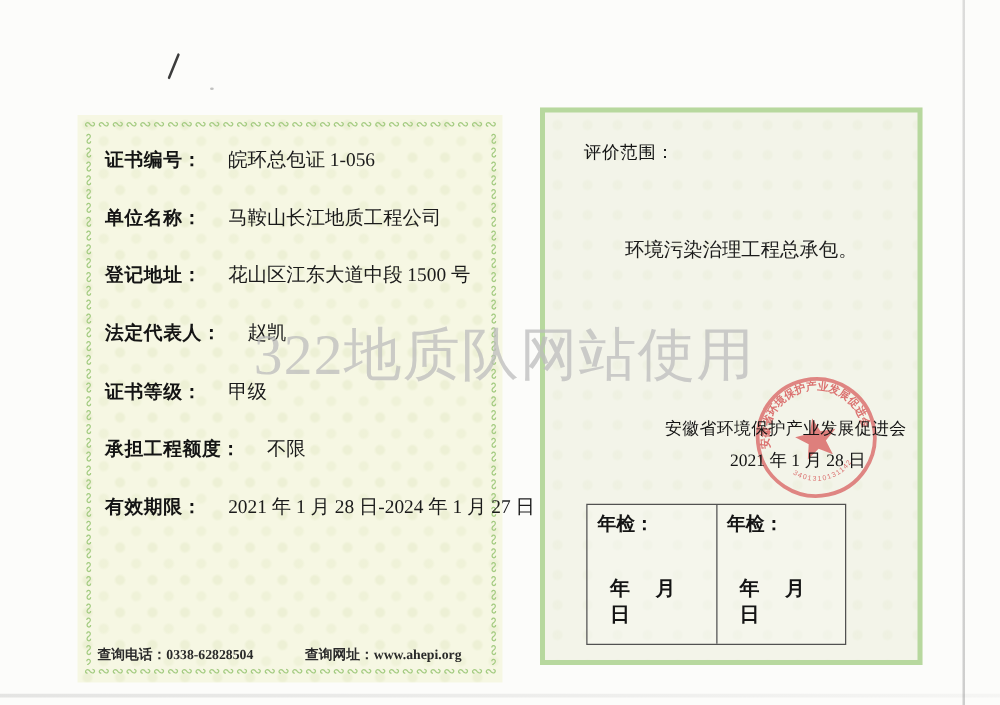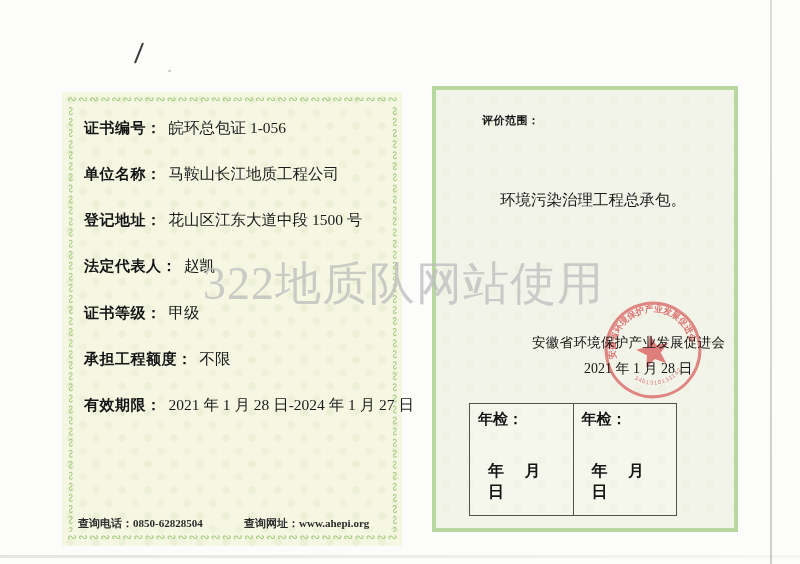--- a/index.html
+++ b/index.html
@@ -30,37 +30,37 @@
   .orn{position:absolute;overflow:hidden;color:#a3cb80;font-size:12px;
     letter-spacing:1px;line-height:13px;white-space:nowrap;user-select:none;}
   .orn-top{top:1px;left:5px;right:5px;height:14px;}
   .orn-bottom{bottom:1px;left:5px;right:5px;height:14px;}
   .orn-left,.orn-right{top:14px;bottom:14px;width:14px;writing-mode:vertical-rl;}
   .orn-left{left:1px;}
   .orn-right{right:1px;}
 
   .field-row{position:absolute;left:22px;right:18px;display:flex;align-items:center;white-space:nowrap;}
   .field-label{font-weight:700;font-size:15px;letter-spacing:.5px;color:#141414;}
-  .field-value{font-family:"Liberation Serif", serif;font-size:15.5px;margin-left:7px;color:#1b1b1b;}
+  .field-value{font-family:"Liberation Serif", serif;font-size:15.5px;margin-left:21px;color:#1b1b1b;}
 
   .footer-row{position:absolute;left:14px;right:14px;bottom:16px;height:14px;}
   .footer-item{position:absolute;font-family:"Liberation Serif", serif;
     font-size:11px;font-weight:700;color:#2a2a2a;white-space:nowrap;}
   .footer-phone{left:2px;}
   .footer-web{left:168px;}
 
   
   .page-right{
     position:absolute;left:432px;top:86px;width:306px;height:446px;
     background-color:#f3f4e9;
     background-image:radial-gradient(circle at 10px 10px, rgba(200,210,160,.10) 3px, rgba(200,210,160,0) 5px);
     background-size:24px 24px;
     border:4px solid #b7d89e;box-sizing:border-box;
   }
-  .scope-label{position:absolute;left:46px;top:23px;font-weight:700;font-size:11px;letter-spacing:.5px;color:#141414;}
+  .scope-label{position:absolute;left:31px;top:23px;font-weight:400;font-size:14px;letter-spacing:.5px;color:#141414;}
   .scope-value{position:absolute;left:64px;top:100px;font-family:Liberation Mono, monospace;font-size:15.5px;color:#1b1b1b;}
   .issuer{position:absolute;left:96px;top:244px;font-family:"Liberation Serif", serif;font-size:13.5px;color:#141414;letter-spacing:.3px;z-index:7;}
   .issue-date{position:absolute;left:148px;top:270px;font-family:"Liberation Serif", serif;font-size:14px;color:#141414;z-index:7;}
 
   .seal{position:absolute;left:165px;top:208px;width:104px;height:104px;
     transform:rotate(-12deg);z-index:6;opacity:.88;}
   .seal text{fill:#d85f5f;}
 
   .annual-table{position:absolute;left:33px;top:313px;width:208px;height:113px;
     border:1.5px solid #515151;box-sizing:border-box;display:flex;background:rgba(250,250,244,.35);z-index:7;}
@@ -113,21 +113,21 @@
   <div class="field-row" style="top:257px">
     <span class="field-label">承担工程额度：</span>
     <span class="field-value">不限</span>
   </div>
   <div class="field-row" style="top:303px">
     <span class="field-label">有效期限：</span>
     <span class="field-value">2021 年 1 月 28 日-2024 年 1 月 27 日</span>
   </div>
 
   <div class="footer-row">
-    <span class="footer-item footer-phone">查询电话：0850-62828504</span>
+    <span class="footer-item footer-phone">查询电话：0338-62828504</span>
     <span class="footer-item footer-web">查询网址：www.ahepi.org</span>
   </div>
 </div>
 
 <div class="page-right">
   <div class="scope-label">评价范围：</div>
   <div class="scope-value">环境污染治理工程总承包。</div>
 
   <div class="issuer">安徽省环境保护产业发展促进会</div>
   <div class="issue-date">2021 年 1 月 28 日</div>

